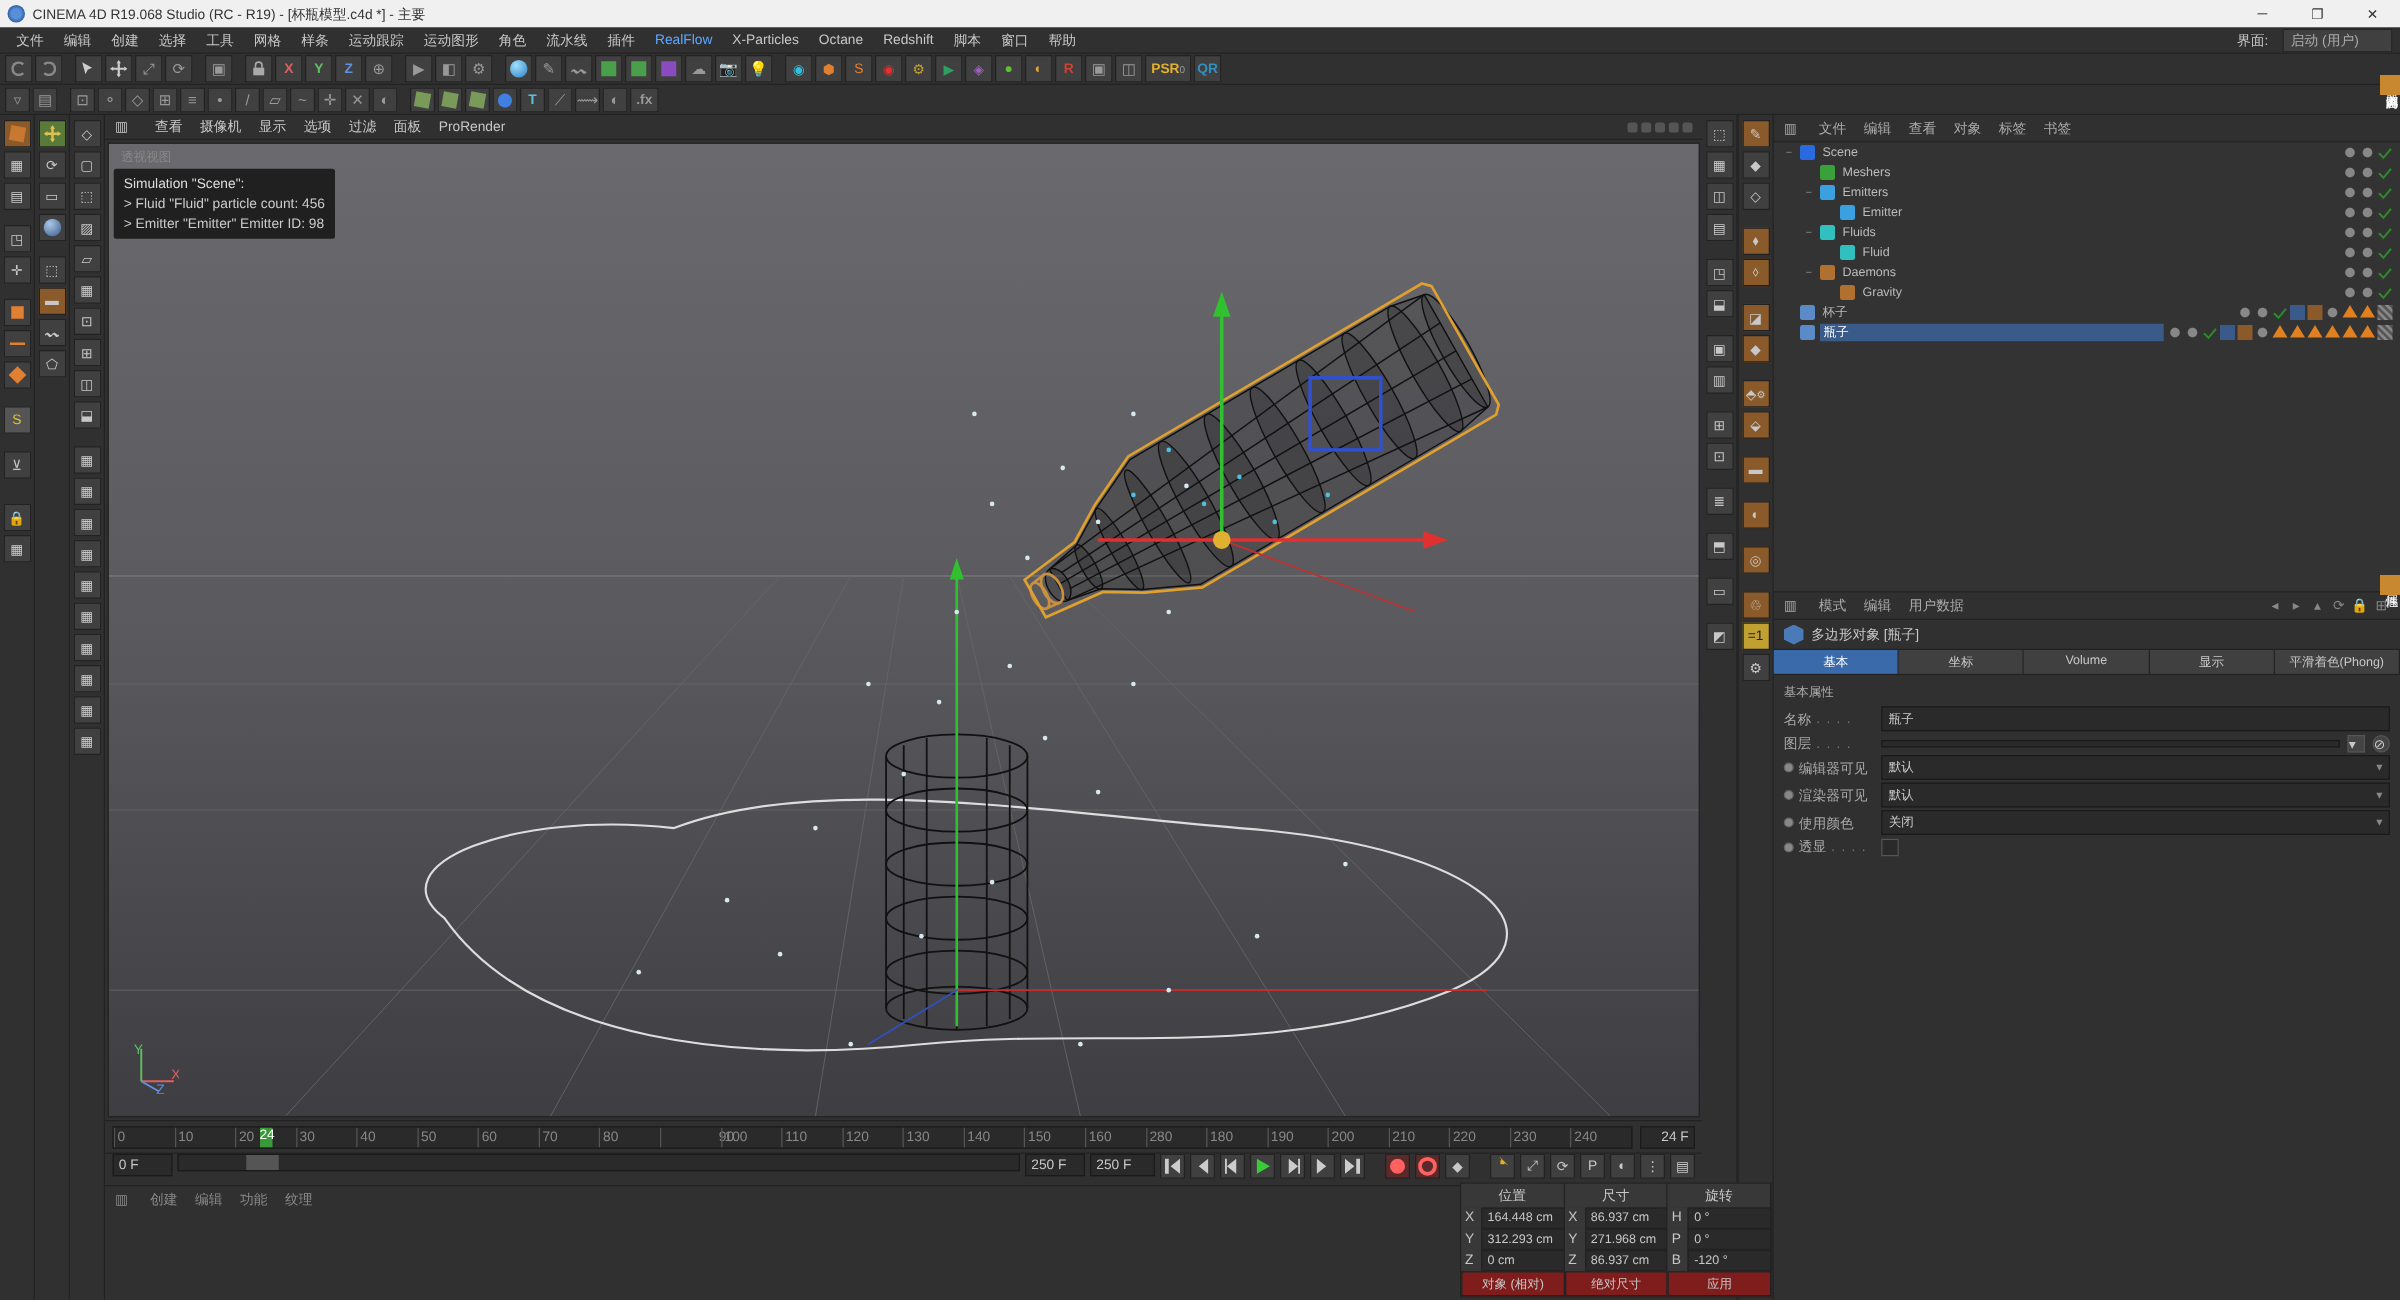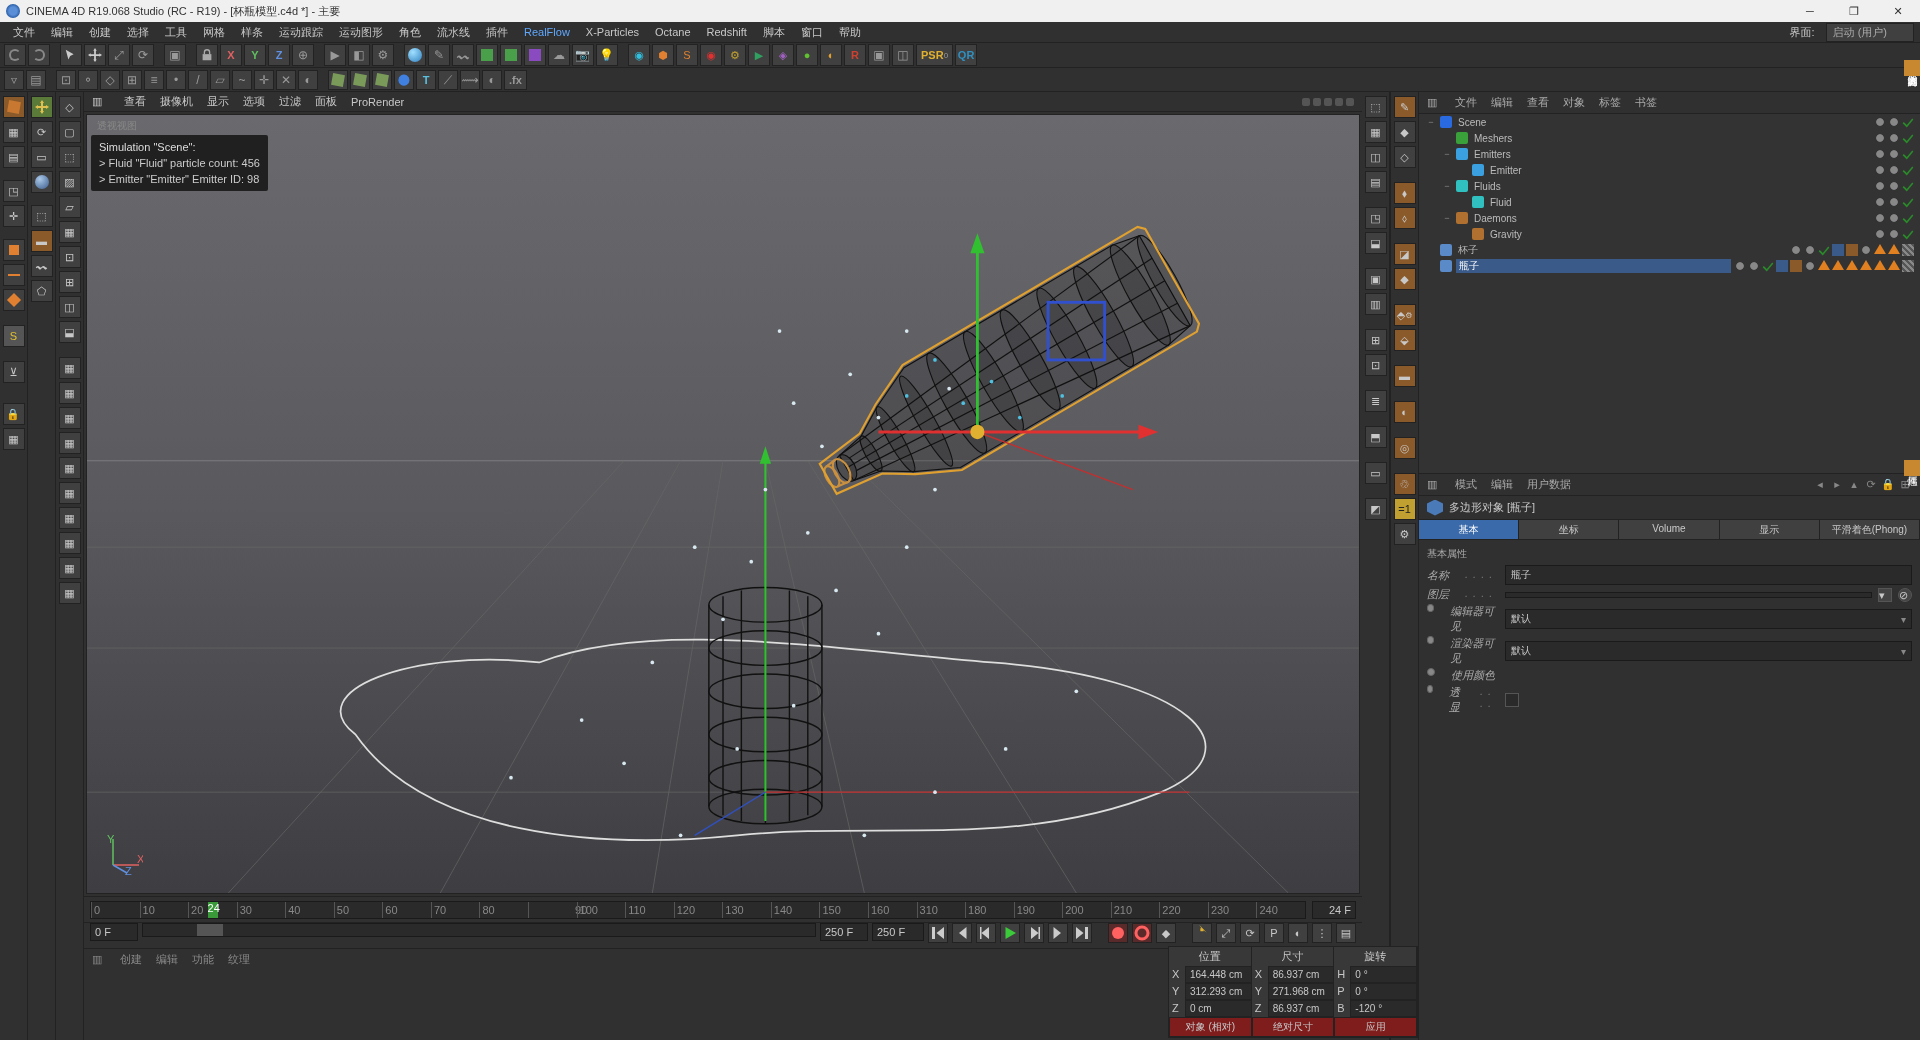--- a/index.html
+++ b/index.html
@@ -89,21 +89,21 @@
 .attr-tabs .icons { margin-left:auto; display:flex; gap:3px; }
 .attr-tabs .icons span { width:14px; text-align:center; color:#888; }
 .attr-head { height:24px; display:flex; align-items:center; padding:0 8px; gap:6px; border-bottom:1px solid #222;}
 .attr-head .oic { width:16px; height:16px; background:#4a7ab8; clip-path:polygon(50% 0,100% 25%,100% 75%,50% 100%,0 75%,0 25%);}
 .attr-subtabs { height:20px; display:flex; border-bottom:1px solid #222; }
 .attr-subtabs span { flex:1; text-align:center; padding:3px 0; background:#404040; border-right:1px solid #222; font-size:10px;}
 .attr-subtabs span.act { background:#3a6aaa; color:#fff; }
 .attr-group { padding:4px 0; }
 .attr-group .ghdr { padding:3px 8px; font-size:10px; color:#aaa; }
 .attr-row { display:flex; align-items:center; padding:1px 8px; gap:6px; }
-.attr-row .albl { width:72px; font-size:10px; color:#aaa; display:flex; gap:16px;font-style:italic;}
+.attr-row .albl { width:72px; font-size:10px; color:#aaa; display:flex; align-items:center; gap:4px;}
 .attr-row .albl .rb { width:8px;height:8px;border:1px solid #666;border-radius:50%; }
 .attr-row .albl .rb.on { background:#888; }
 .attr-row .ainp { flex:1; background:#2a2a2a; border:1px solid #1a1a1a; padding:2px 5px; font-size:10px; color:#ccc; display:flex; align-items:center;}
 .attr-row .ainp.dd::after { content:"▾"; margin-left:auto; color:#888; }
 .attr-row .dots { color:#777; letter-spacing:1px; }
 .attr-row .sw { width:14px; height:14px; border:1px solid #555; background:#444; }
 .attr-row .cir { width:14px; height:14px; border:1px solid #555; border-radius:50%; background:#444; }
 .rtab { position:absolute; right:0; top:60px; width:16px; background:#c88830; color:#fff; writing-mode:vertical-rl; padding:8px 1px; font-size:10px; }
 .rtab2 { position:absolute; right:0; top:460px; width:16px; background:#c88830; color:#fff; writing-mode:vertical-rl; padding:8px 1px; font-size:10px; }
 
@@ -535,21 +535,21 @@
               <div class="tick" style="left: 28%;">70</div>
               <div class="tick" style="left: 32%;">80</div>
               <div class="tick" style="left: 36%; padding-left: 46px;">90</div>
               <div class="tick" style="left: 40%;">100</div>
               <div class="tick" style="left: 44%;">110</div>
               <div class="tick" style="left: 48%;">120</div>
               <div class="tick" style="left: 52%;">130</div>
               <div class="tick" style="left: 56%;">140</div>
               <div class="tick" style="left: 60%;">150</div>
               <div class="tick" style="left: 64%;">160</div>
-              <div class="tick" style="left: 68%;">310</div>
+              <div class="tick" style="left: 68%;">280</div>
               <div class="tick" style="left: 72%;">180</div>
               <div class="tick" style="left: 76%;">190</div>
               <div class="tick" style="left: 80%;">200</div>
               <div class="tick" style="left: 84%;">210</div>
               <div class="tick" style="left: 88%;">220</div>
               <div class="tick" style="left: 92%;">230</div>
               <div class="tick" style="left: 96%;">240</div>
               <div class="tick" style="left: 100%;">250</div>
             </div>
           <div class="tl-cur">24 F</div>
@@ -898,20 +898,21 @@
               <span class="rb on"></span>
               <span>渲染器可见</span>
             </span>
           <span class="ainp dd">默认</span>
         </div>
         <div class="attr-row">
           <span class="albl">
               <span class="rb on"></span>
               <span>使用颜色</span>
             </span>
+          <span class="ainp dd">关闭</span>
         </div>
         <div class="attr-row">
           <span class="albl">
               <span class="rb on"></span>
               <span>透显</span>
               <span class="dots">. . . .</span>
             </span>
           <span class="sw" style="background:#2a2a2a"></span>
         </div>
       </div>

